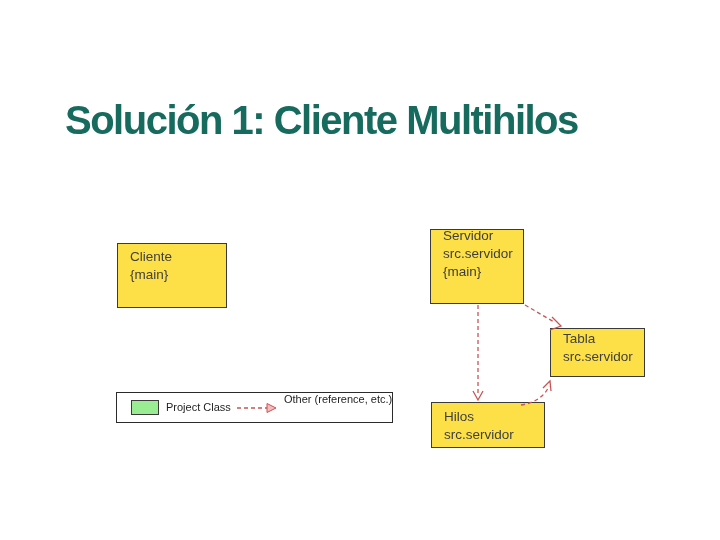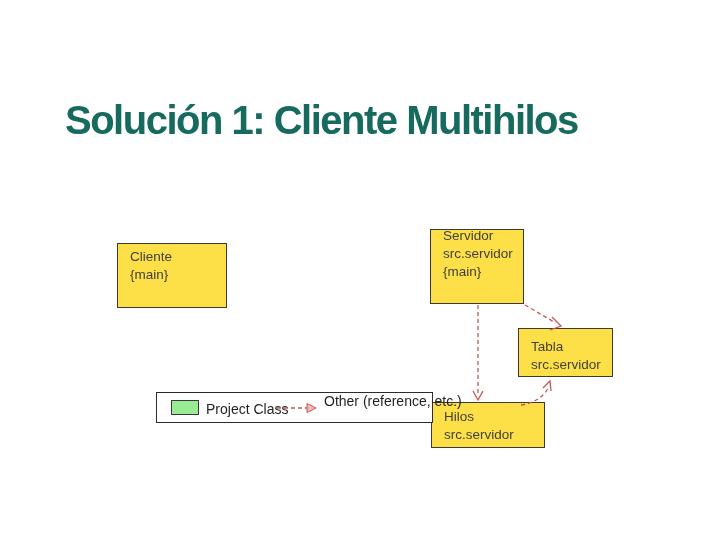--- a/index.html
+++ b/index.html
@@ -26,35 +26,34 @@
     border:1px solid #3a3a3a;
     color:#3f3f3f;
     font-size:13.5px;
     line-height:18px;
     overflow:hidden;
   }
   .gbox .line{padding-left:12px;white-space:nowrap;}
   .box-cliente{left:117px;top:243px;width:110px;height:65px;padding-top:4px;}
   .box-servidor{left:430px;top:229px;width:94px;height:75px;}
   .box-servidor .inner{margin-top:-3px;}
-  .box-tabla{left:518px;top:328px;width:95px;height:49px;padding-top:9px;}
+  .box-tabla{left:550px;top:328px;width:95px;height:49px;padding-top:1px;}
   .box-hilos{left:431px;top:402px;width:114px;height:46px;padding-top:5px;}
   .arrows{
     position:absolute;left:0;top:0;width:720px;height:540px;
     pointer-events:none;
   }
   .legend{
     position:absolute;
     left:116px;top:392px;width:277px;height:31px;
     box-sizing:border-box;
     border:1px solid #2b2b2b;
     background:#ffffff;
-    font-size:14px;
+    font-size:11px;
     color:#1f1f1f;
-    margin-left:40px;
   }
   .legend .swatch{
     position:absolute;left:14px;top:7px;width:28px;height:15px;
     box-sizing:border-box;
     background:#9aec92;border:1px solid #3a3a3a;
   }
   .legend .lbl1{position:absolute;left:49px;top:8px;white-space:nowrap;}
   .legend .lbl2{position:absolute;left:167px;top:0;white-space:nowrap;}
   .legend svg{position:absolute;left:0;top:0;}
 </style>

